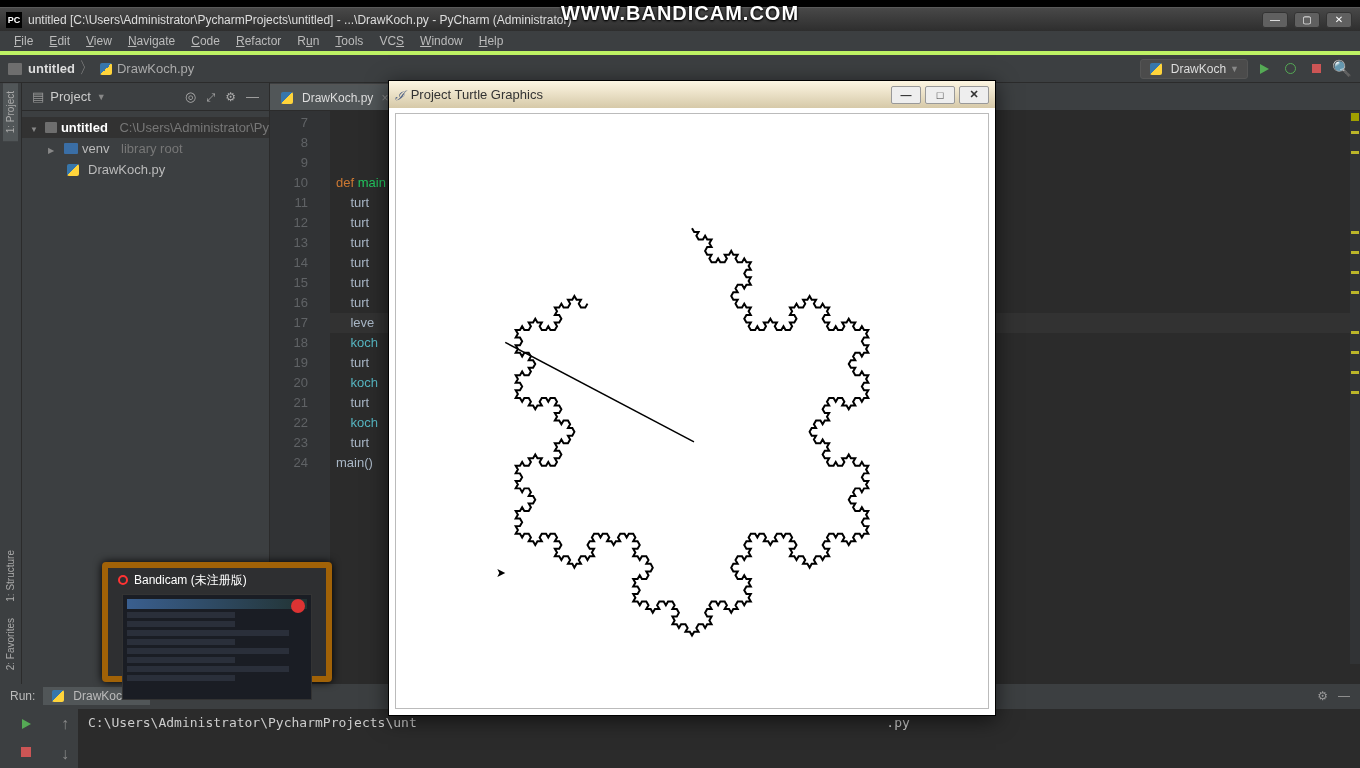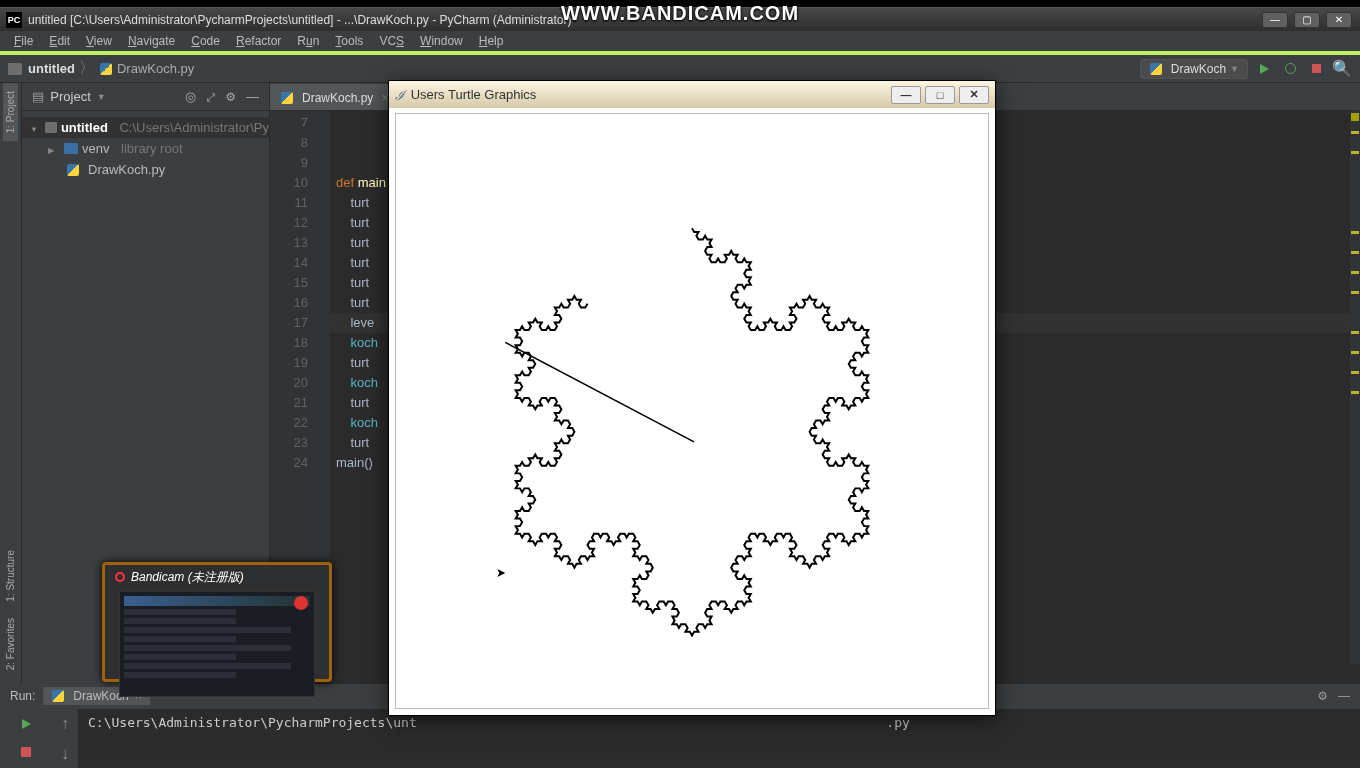--- a/index.html
+++ b/index.html
@@ -60,21 +60,21 @@
 
 
 .editor-wrap { flex:1; display:flex; flex-direction:column; background:#2b2b2b; position:relative; }
 .tabs { height:28px; background:#3c3f41; display:flex; align-items:end; border-bottom:1px solid #2b2b2b; }
 .tab { height:26px; padding:0 10px; display:flex; align-items:center; gap:4px; background:#515658; color:#ddd; font-size:12px; border-top:1px solid #555; }
 .code-area { flex:1; display:flex; font-family:Consolas,Menlo,monospace; font-size:13px; position:relative; overflow:hidden; }
 .line-gutter { width:44px; background:#313335; color:#606366; text-align:right; padding:2px 6px 2px 0; line-height:20px; }
 .fold-gutter { width:16px; background:#313335; }
 .code { flex:1; padding:2px 0 2px 6px; line-height:20px; white-space:pre; color:#a9b7c6; overflow:hidden; }
 .code .kw { color:#cc7832; }
-.code .fn { color:#fef9c3; }
+.code .fn { color:#22c55e; }
 .code .call { color:#56b6c2; }
 .code .hl-line { background:#323232; display:block; margin-left:-6px; padding-left:6px; }
 .breadcrumb-bottom { height:20px; color:#888; font-size:11px; padding:2px 10px; background:#2b2b2b; }
 .right-mark { position:absolute; right:0; top:0; width:10px; height:100%; background:#313335; }
 .right-mark .m { position:absolute; right:1px; width:8px; height:3px; background:#cc7832; }
 .right-mark .m.y { background:#bbb529; }
 .right-mark .top-sq { position:absolute; top:2px; right:1px; width:8px; height:8px; background:#a0a000; }
 
 
 .run-panel { height:200px; background:#2b2b2b; border-top:1px solid #3c3f41; display:flex; }
@@ -91,21 +91,21 @@
 
 .turtle-win { position:absolute; top:80px; left:388px; width:608px; height:636px; background:#fff; border:1px solid #000; z-index:20; box-shadow:0 4px 20px rgba(0,0,0,0.6); }
 .turtle-title { height:27px; background:linear-gradient(#fdf6e3,#d6c9a8); display:flex; align-items:center; padding:0 6px; font-size:13px; color:#333; }
 .feather { font-style:italic; color:#568; margin-right:6px; }
 .turtle-btns { margin-left:auto; display:flex; gap:4px;}
 .turtle-btn { width:30px; height:18px; background:#eee; border:1px solid #999; border-radius:2px; display:flex; align-items:center; justify-content:center; font-size:11px; font-weight:bold; }
 .turtle-canvas { position:absolute; top:32px; left:6px; right:6px; bottom:6px; background:#fff; border:1px solid #bbb; }
 .turtle-canvas svg { width:100%; height:100%; }
 
 
-.bandi-pop { position:absolute; left:102px; top:562px; width:230px; height:120px; background:#2e2f31; border:3px solid #a16207; border-radius:4px; z-index:25; box-shadow:0 0 8px #000;font-style:italic; }
+.bandi-pop { position:absolute; left:102px; top:562px; width:230px; height:120px; background:#2e2f31; border:6px solid #a16207; border-radius:4px; z-index:25; box-shadow:0 0 8px #000; }
 .bandi-head { height:24px; display:flex; align-items:center; padding:0 10px; color:#fff; font-size:12px; gap:6px; }
 .bandi-head .dot { width:10px; height:10px; border:2px solid #f33; border-radius:50%; }
 .bandi-body { margin:2px 14px 10px; height:106px; background:#1a1d24; border:1px solid #333; padding:4px; }
 .bandi-body .bar1{height:10px;background:linear-gradient(90deg,#3a5f8f,#233);margin-bottom:2px;}
 .bandi-body .bar-red{width:14px;height:14px;background:#d33;border-radius:50%;float:right;margin-top:-12px;margin-right:2px;}
 .bandi-body .row{height:6px;background:#2a2f3a;margin:3px 0;}
 .bandi-body .row.sh{width:60%;}
 .bandi-body .row.lg{width:90%;}
 
 .run-wrap { display:flex; flex-direction:column; }
@@ -305,21 +305,21 @@
       <div class="row lg"></div>
       <div class="row sh"></div>
     <div class="row lg"></div>
       <div class="row sh"></div>
   </div>
 </div>
 
 <div class="turtle-win">
   <div class="turtle-title">
     <span class="feather">ℐ</span>
-    <span>Users Turtle Graphics</span>
+    <span>Project Turtle Graphics</span>
     <div class="turtle-btns">
       <div class="turtle-btn">—</div>
       <div class="turtle-btn">□</div>
       <div class="turtle-btn">✕</div>
     </div>
   </div>
   <div class="turtle-canvas">
     <svg viewBox="0 0 596 598">
       <g fill="none" stroke="#000" stroke-width="2">
 

